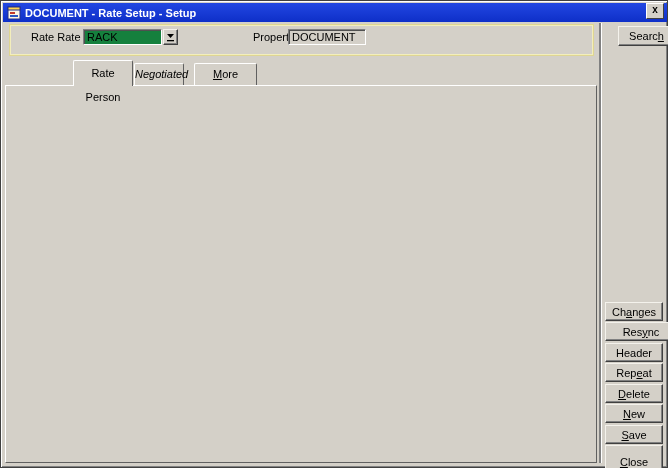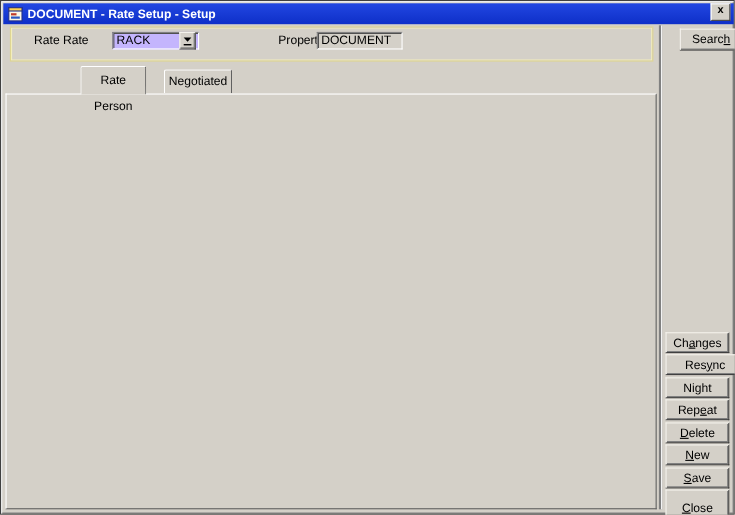--- a/index.html
+++ b/index.html
@@ -10,21 +10,21 @@
   .win-icon{margin-left:4px;width:14px;height:14px;flex:0 0 auto;}
   .close-btn{position:absolute;right:3px;top:2px;width:16px;height:14px;background:#d4d0c8;border:1px solid;border-color:#fff #404040 #404040 #fff;font-size:10px;font-weight:bold;line-height:12px;text-align:center;cursor:default;}
   .band{position:absolute;left:8px;top:23px;width:583px;height:30px;border:1px solid #ded592;box-shadow:inset 0 0 0 1px #f3eebc;}
   .lbl{position:absolute;font-size:11px;line-height:15px;white-space:nowrap;}
   .r{text-align:right;}
   .b{font-weight:bold;}
   .red{color:#9c3535;}
   .tbx{position:absolute;font-family:"Liberation Sans",sans-serif;font-size:11px;padding:0 3px;margin:0;background:#fff;color:#000;border:1px solid #808080;border-right-color:#fff;border-bottom-color:#fff;box-shadow:inset 1px 1px 0 #505050;box-sizing:border-box;height:16px;outline:none;}
   .tbx.num{text-align:right;}
   .tbx.dis{background:#d4d0c8;}
-  .tbx.yellow{background:#c4b5fd;margin-left:19px;}
+  .tbx.yellow{background:#15803d;}
   .btn{position:absolute;font-family:"Liberation Sans",sans-serif;font-size:11px;background:#d4d0c8;color:#000;border:1px solid;border-color:#f4f2ec #404040 #404040 #f4f2ec;box-shadow:inset -1px -1px 0 #808080;cursor:default;text-align:center;box-sizing:border-box;padding:0;}
   .lov{display:flex;align-items:center;justify-content:center;}
   .grp{position:absolute;border:1px solid #929292;box-shadow:1px 1px 0 #f2f0ea, inset 1px 1px 0 #f2f0ea;box-sizing:border-box;}
   .legend{position:absolute;top:-8px;left:6px;background:#d4d0c8;padding:0 3px;font-size:11px;line-height:14px;}
   .tab{position:absolute;top:62px;height:22px;background:#d4d0c8;border:1px solid;border-color:#fff #606060 #d4d0c8 #fff;border-bottom:none;border-radius:2px 2px 0 0;text-align:center;line-height:21px;box-sizing:border-box;}
   .tab.active{top:59px;height:26px;z-index:6;line-height:24px;}
   .panel{position:absolute;left:4px;top:84px;width:592px;height:378px;background:#d4d0c8;border:1px solid;border-color:#fff #606060 #606060 #fff;box-sizing:border-box;z-index:1;}
   .groove-v{position:absolute;left:598px;top:22px;width:2px;height:440px;background:#808080;border-right:1px solid #fff;box-sizing:content-box;}
   .cb{position:absolute;width:11px;height:11px;background:#f4f4f0;border:1px solid #808080;border-right-color:#fff;border-bottom-color:#fff;box-shadow:inset 1px 1px 0 #505050;box-sizing:border-box;}
   .cb .chk{position:absolute;left:1px;top:-2px;font-size:10px;color:#6b7d6b;}
@@ -68,21 +68,22 @@
     <svg width="9" height="9" viewBox="0 0 9 9">
         <path d="M1 1h7L4.5 5z" fill="#000"></path>
         <rect x="1" y="7" width="7" height="1.3" fill="#000"></rect>
       </svg>
   </div>
   <div class="lbl" style="left:252px;top:29px;">Property</div>
   <input class="tbx dis" style="left: 287px; top: 28px; width: 78px;" readonly="" value="DOCUMENT">
   <button class="btn" style="left:604px;top:25px;width:57px;height:20px;margin-left:13px;">Searc<u>h</u></button>
 
   <div class="tab active" style="left:72px;width:60px;">Rate Person</div>
-  <div class="tab" style="left:148px;width:62px;">Negotiated</div>
+  <div class="tab" style="left:133px;width:50px;font-style:italic;">Negotiated</div>
+  <div class="tab" style="left:193px;width:63px;"><u>M</u>ore</div>
 
   <div class="panel"></div>
 
   <div class="grp" style="left:14px;top:100px;width:278px;height:86px;">
     <span class="legend red">Dates</span>
   </div>
   <div class="lbl r" style="left:18px;top:105px;width:70px;">Season Code</div>
   <input class="tbx" style="left: 92px; top: 104px; width: 126px;" readonly="" value="">
   <div class="btn lov" style="left:220px;top:104px;width:15px;height:16px;">
     <svg width="9" height="9" viewBox="0 0 9 9">
@@ -328,20 +329,20 @@
   <div class="btn lov" style="left:279px;top:430px;width:14px;height:16px;">
     <svg width="9" height="9" viewBox="0 0 9 9">
         <path d="M1 1h7L4.5 5z" fill="#000"></path>
         <rect x="1" y="7" width="7" height="1.3" fill="#000"></rect>
       </svg>
   </div>
 
   <div class="groove-v"></div>
   <button class="btn" style="left:604px;top:301px;width:58px;height:19px;">Ch<u>a</u>nges</button>
   <button class="btn" style="left:604px;top:321px;width:72px;height:19px;">Res<u>y</u>nc</button>
-  <button class="btn" style="left:604px;top:342px;width:58px;height:19px;">Night</button>
+  <button class="btn" style="left:604px;top:342px;width:58px;height:19px;">Header</button>
   <button class="btn" style="left:604px;top:362px;width:58px;height:19px;">Rep<u>e</u>at</button>
   <button class="btn" style="left:604px;top:383px;width:58px;height:19px;"><u>D</u>elete</button>
   <button class="btn" style="left:604px;top:403px;width:58px;height:19px;"><u>N</u>ew</button>
   <button class="btn" style="left:604px;top:424px;width:58px;height:19px;"><u>S</u>ave</button>
   <button class="btn" style="left:604px;top:444px;width:58px;height:33px;"><u>C</u>lose</button>
 
 </div>
 
 </body></html>

